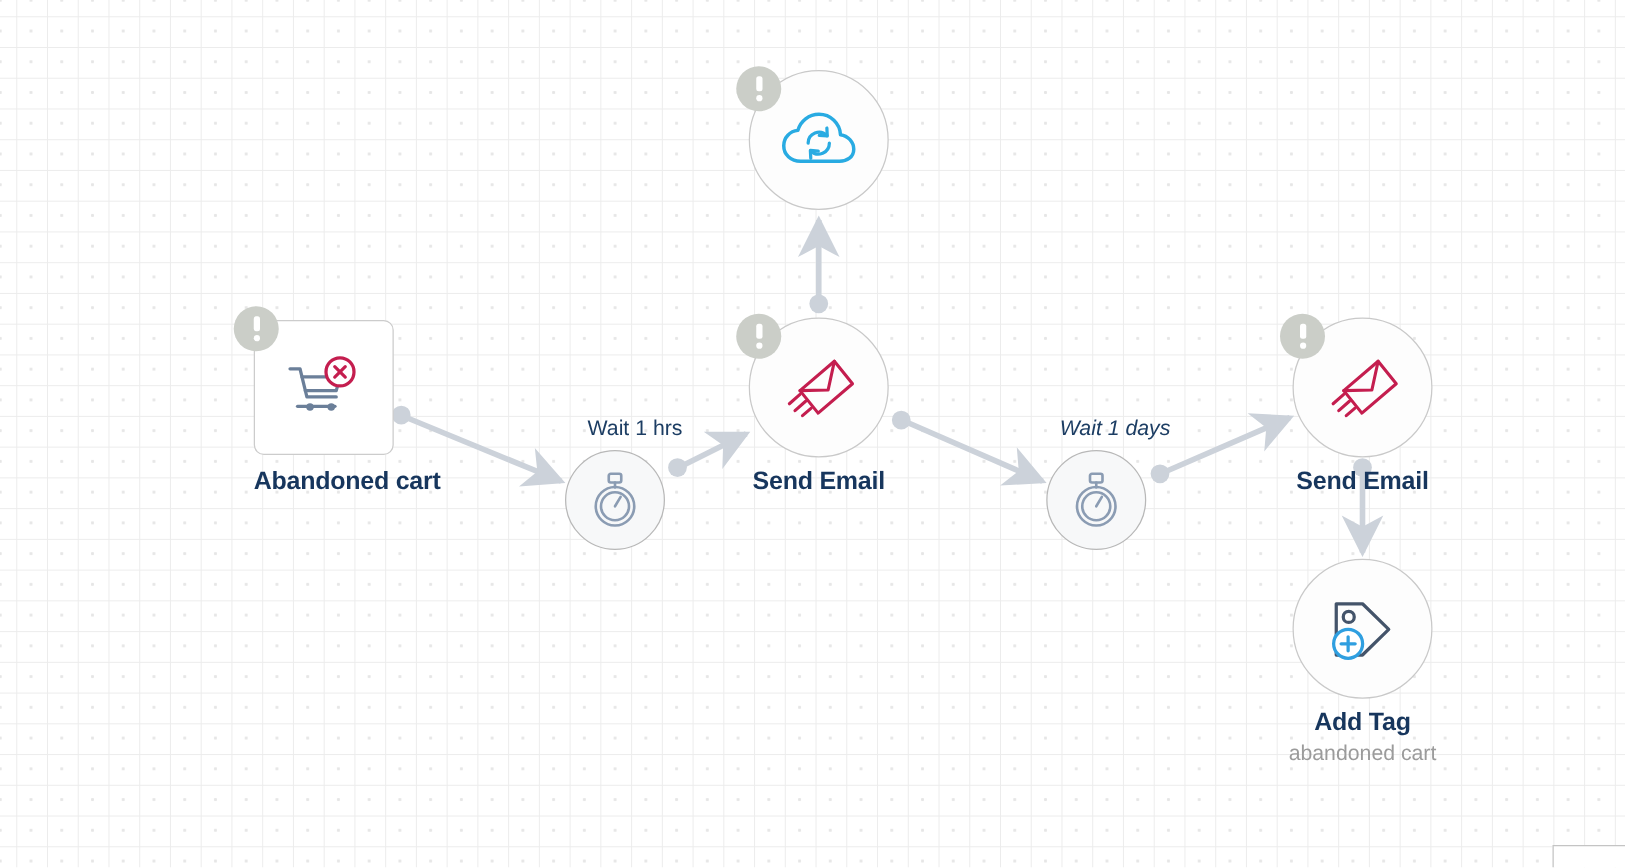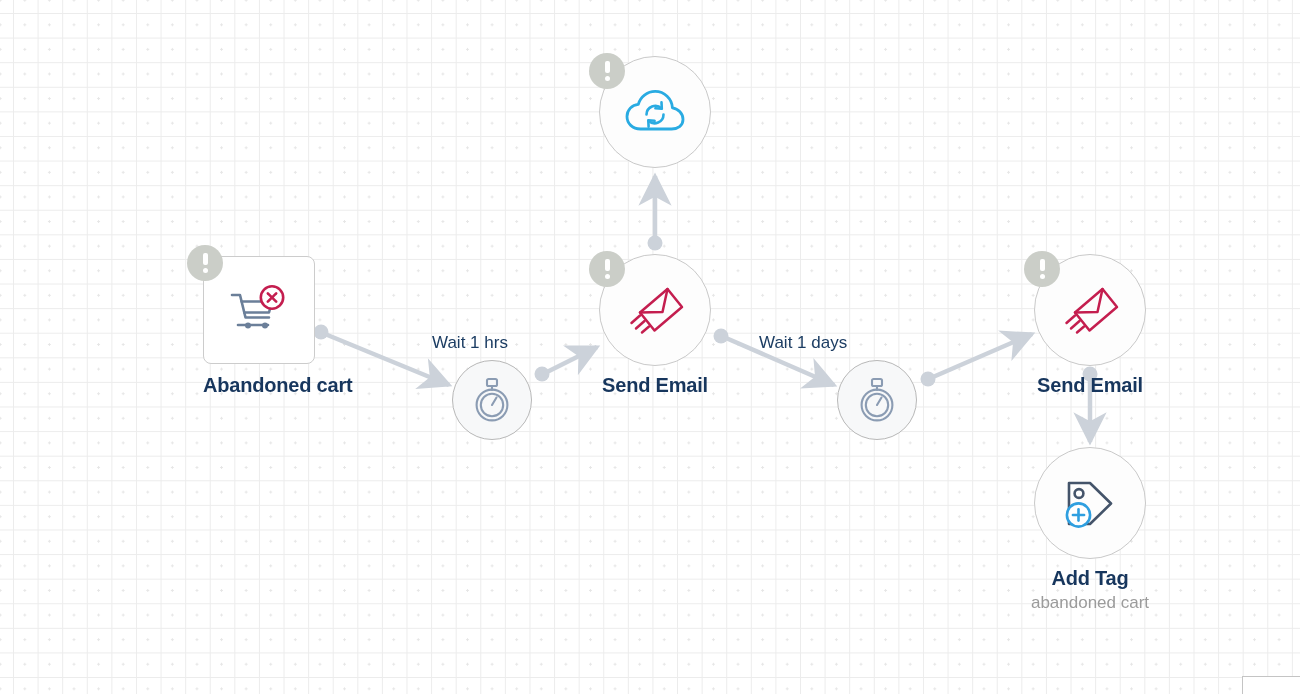--- a/index.html
+++ b/index.html
@@ -135,21 +135,21 @@
     position: absolute;
     text-align: center;
     font-size: 17px;
     font-weight: normal;
     color: #9b9b9b;
     white-space: nowrap;
     z-index: 4;
   }
   .wlabel {
     position: absolute;
-    text-align: left;
+    text-align: center;
     font-size: 17px;
     font-weight: normal;
     color: #1c3d63;
     white-space: nowrap;
     z-index: 4;
   }
 
   
   .corner-panel {
     position: absolute;
@@ -282,21 +282,21 @@
         <g fill="none" stroke="#29abe2" stroke-width="2.6" stroke-linecap="round" stroke-linejoin="round">
           <path d="M23.5,27.5 A8.8,8.8 0 0,1 38.5,21.4"></path>
           <path d="M40.5,27.5 A8.8,8.8 0 0,1 25.6,33.8"></path>
           <path d="M38.5,15.4 L38.8,21.8 L32.4,21.3"></path>
           <path d="M25.6,39.6 L25.3,33.3 L31.6,33.8"></path>
         </g>
       </svg>
     </div>
   </div>
 
-  <div class="wlabel" style="left:759px; top:333px; width:152px;">Wait  1 days</div>
+  <div class="wlabel" style="left:816px; top:333px; width:152px;font-style:italic;">Wait  1 days</div>
   <div class="node" style="left:837px; top:360px;">
     <div class="timer">
       <svg width="44" height="48" viewBox="0 0 44 48">
         <g fill="none" stroke="#8b9cb3" stroke-width="2.1" stroke-linecap="round" stroke-linejoin="round">
           <rect x="17" y="3" width="10" height="7" rx="1.6"></rect>
           <line x1="22" y1="10" x2="22" y2="14"></line>
           <circle cx="22" cy="29" r="15.4"></circle>
           <circle cx="22" cy="29" r="11.2"></circle>
           <path d="M22,29 L26.5,21.5"></path>
         </g>

